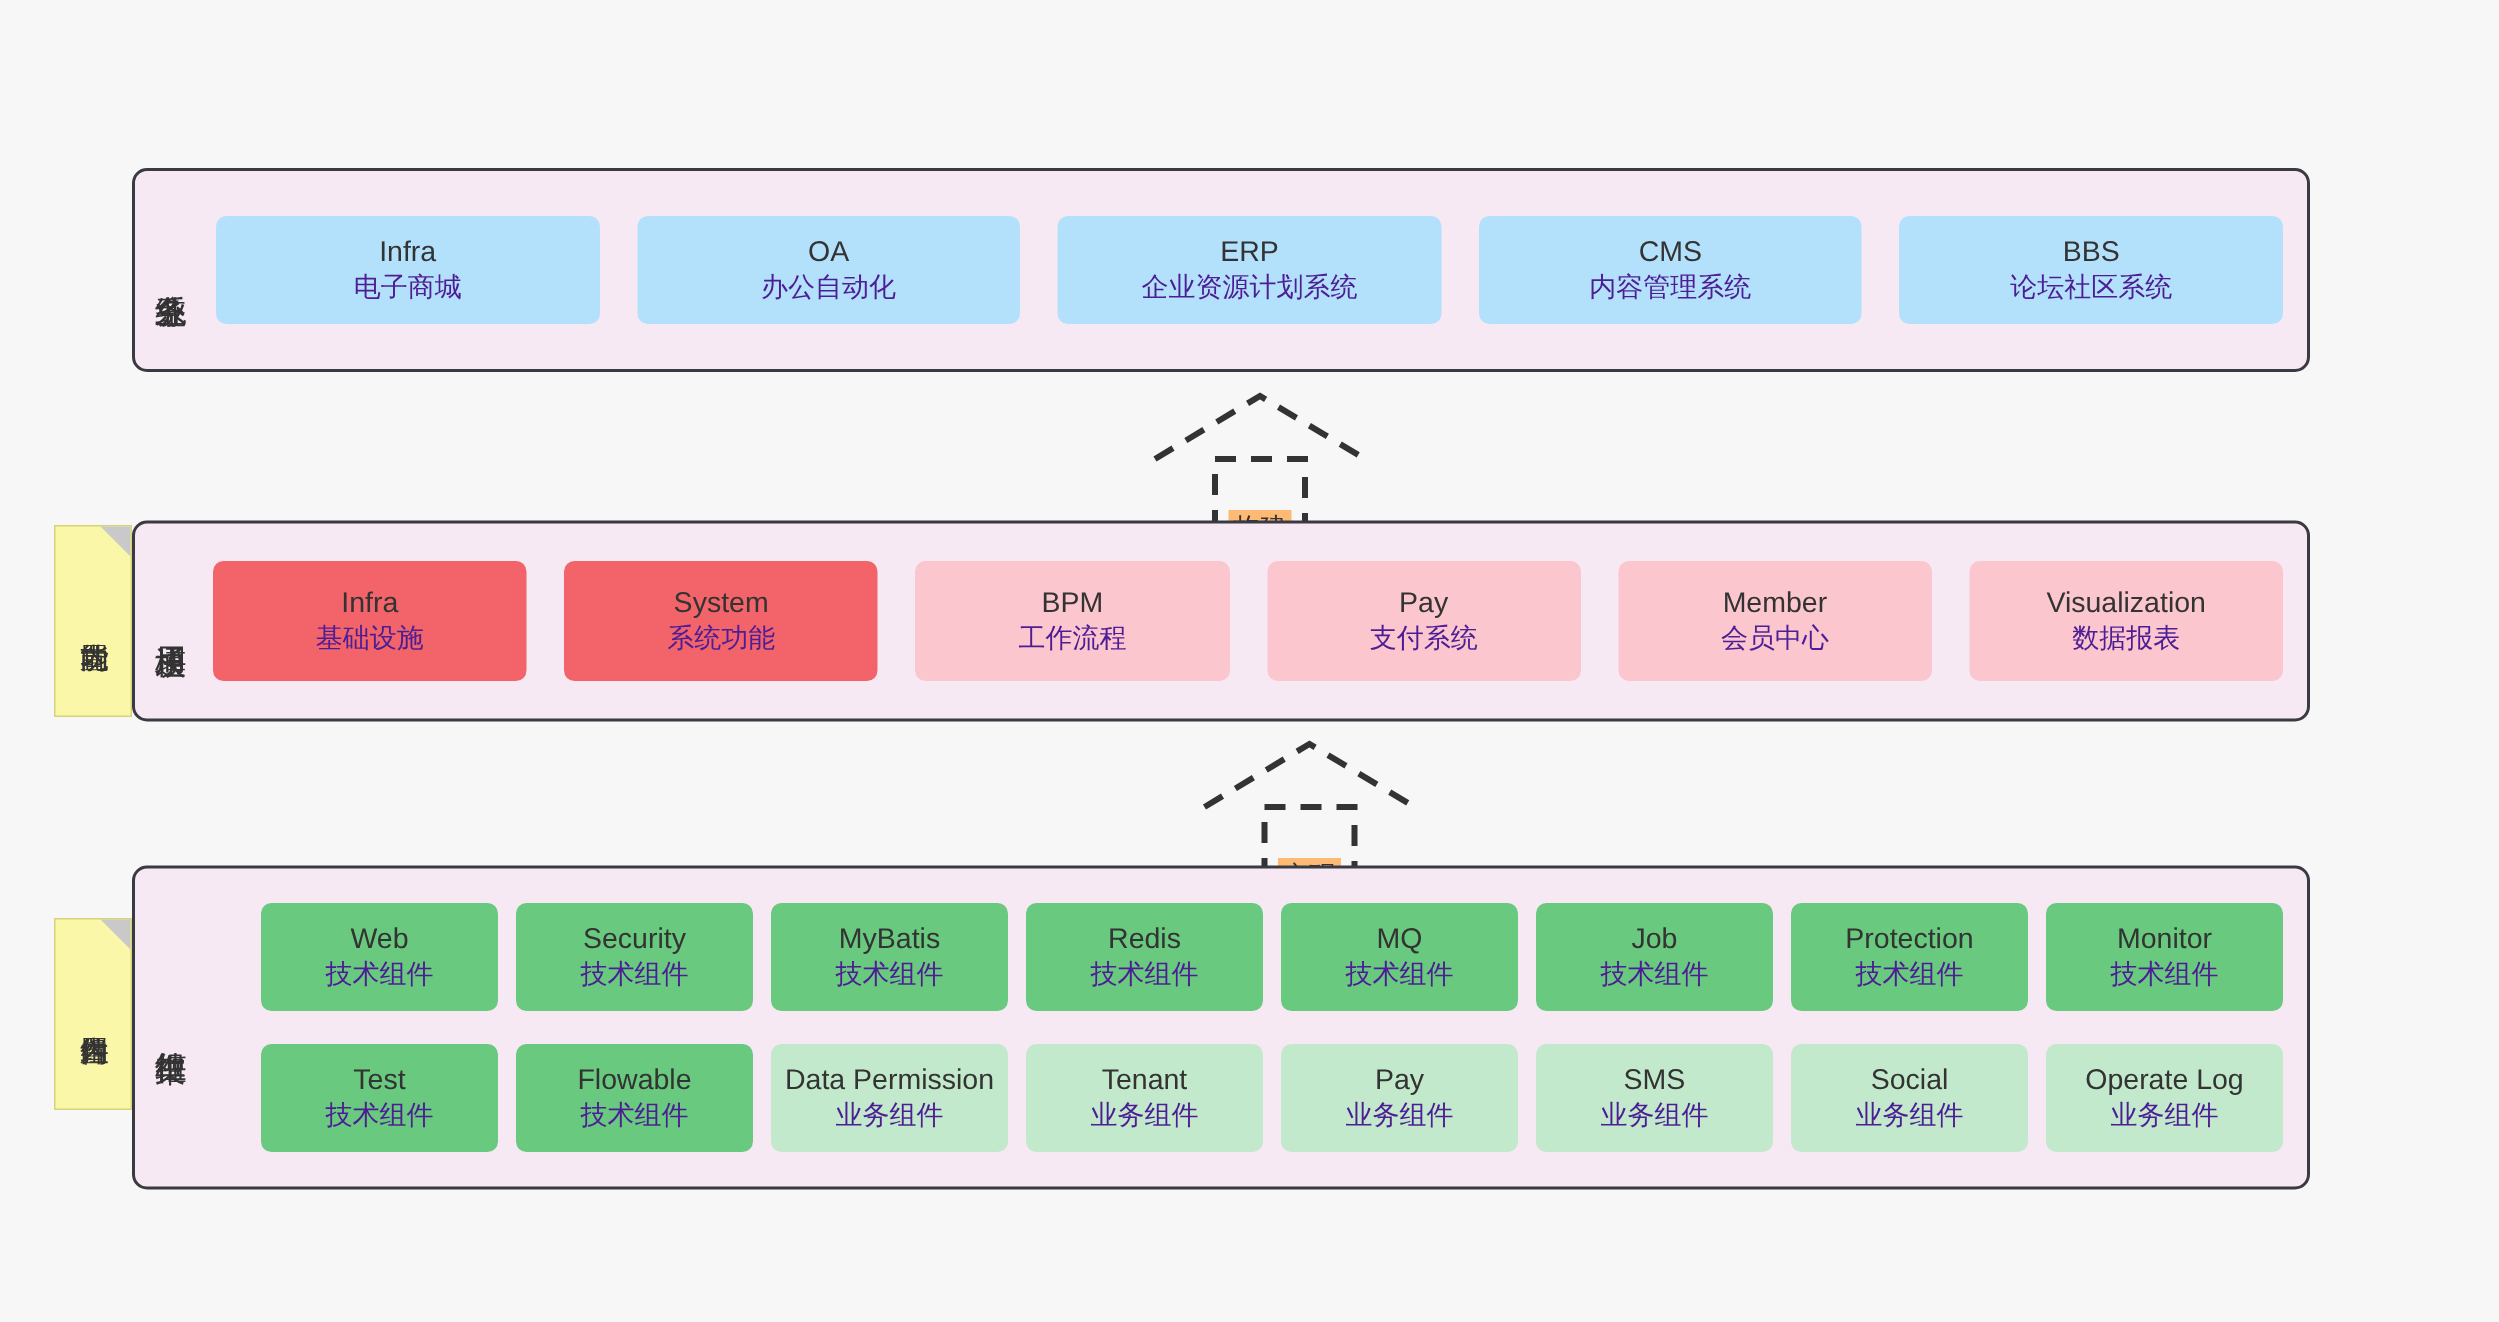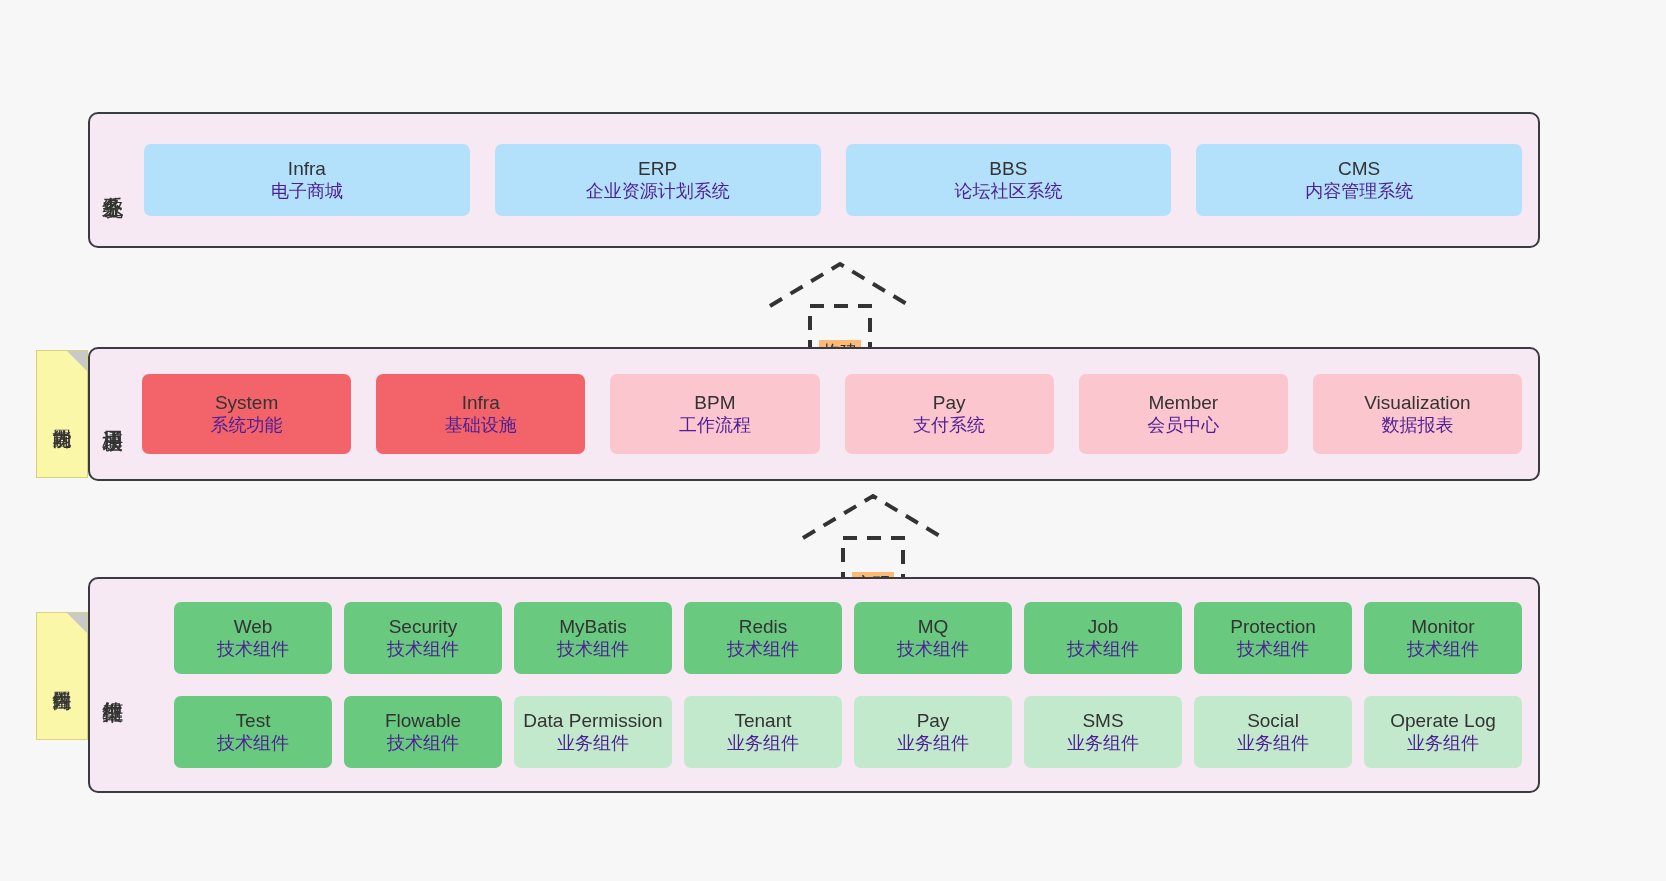--- a/index.html
+++ b/index.html
@@ -172,35 +172,39 @@
   <div class="layer" id="layer-business">
     <div class="layer-title">业务系统</div>
     <div class="cells">
       <div class="cell-row">
 
         <div class="cell c-blue">
           <span class="en">Infra</span>
           <span class="cn">电子商城</span>
         </div>
 
+        <div class="cell c-blue">
+          <span class="en">OA</span>
+          <span class="cn">办公自动化</span>
+        </div>
 
         <div class="cell c-blue">
           <span class="en">ERP</span>
           <span class="cn">企业资源计划系统</span>
         </div>
 
 
         <div class="cell c-blue">
+          <span class="en">CMS</span>
+          <span class="cn">内容管理系统</span>
+        </div>
+
+        <div class="cell c-blue">
           <span class="en">BBS</span>
           <span class="cn">论坛社区系统</span>
-        </div>
-
-        <div class="cell c-blue">
-          <span class="en">CMS</span>
-          <span class="cn">内容管理系统</span>
         </div>
 
       </div>
     </div>
   </div>
 
   <div class="arrow" id="arrow-build">
     <svg width="160" height="96" viewBox="0 0 160 96" aria-hidden="true">
       <path d="M 10 48 L 80 6 L 150 48" fill="none" stroke="#333333" stroke-width="4" stroke-dasharray="14,10" stroke-linecap="butt"></path>
       <path d="M 50 48 L 110 48 L 110 96 L 50 96 L 50 48" fill="none" stroke="#333333" stroke-width="4" stroke-dasharray="14,10"></path>
@@ -209,27 +213,27 @@
   </div>
 
   <div class="sticky" id="sticky-modules">内置功能</div>
 
   <div class="layer" id="layer-modules">
     <div class="layer-title">通用模块</div>
     <div class="cells">
       <div class="cell-row">
 
         <div class="cell c-red">
+          <span class="en">Infra</span>
+          <span class="cn">基础设施</span>
+        </div>
+
+        <div class="cell c-red">
           <span class="en">System</span>
           <span class="cn">系统功能</span>
-        </div>
-
-        <div class="cell c-red">
-          <span class="en">Infra</span>
-          <span class="cn">基础设施</span>
         </div>
 
         <div class="cell c-pink">
           <span class="en">BPM</span>
           <span class="cn">工作流程</span>
         </div>
 
         <div class="cell c-pink">
           <span class="en">Pay</span>
           <span class="cn">支付系统</span>

